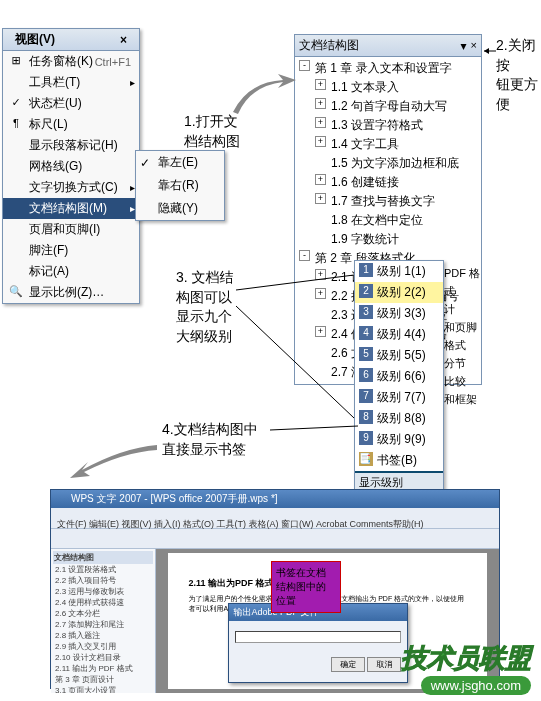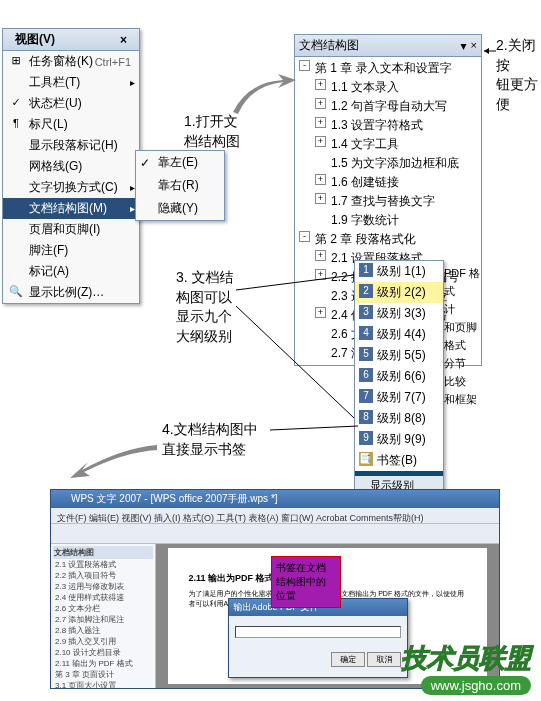--- a/index.html
+++ b/index.html
@@ -23,21 +23,21 @@
 .tn.l2{padding-left:34px;}
 .tn.l2 .tog{left:18px;}
 .level-menu{position:absolute;left:354px;top:260px;width:90px;background:#fff;border:1px solid #7a94b3;box-shadow:2px 2px 3px rgba(0,0,0,0.3);}
 .lm-item{padding:2px 6px 2px 22px;position:relative;cursor:pointer;}
 .lm-item.sel{background:#fff5a0;}
 .lm-item .num{position:absolute;left:4px;width:14px;height:14px;background:#4a6a9a;color:#fff;text-align:center;line-height:14px;font-size:10px;}
 .ann{position:absolute;font-size:14px;line-height:1.4;}
 .arr{position:absolute;}
 .wps{position:absolute;left:50px;top:489px;width:450px;height:200px;border:1px solid #2a4e7c;background:#fff;}
 .wps-tb{background:linear-gradient(#5a8ac5,#3a6aa5);height:18px;color:#fff;font-size:10px;padding:2px 20px;}
-.wps-menu{background:#e8edf5;height:16px;border-bottom:1px solid #b0c0d5;font-size:9px;padding:4px 6px;color:#333;}
+.wps-menu{background:#e8edf5;height:16px;border-bottom:1px solid #b0c0d5;font-size:9px;padding:10px 6px;color:#333;}
 .wps-tool{background:#e8edf5;height:20px;border-bottom:1px solid #b0c0d5;}
 .wps-body{display:flex;height:144px;}
 .wps-side{width:105px;border-right:1px solid #b0c0d5;background:#f5f7fa;font-size:8px;overflow:hidden;padding:2px;}
 .wps-side div{padding:0 2px;white-space:nowrap;color:#444;}
 .wps-doc{flex:1;background:#888;padding:4px;position:relative;overflow:hidden;}
 .page{background:#fff;width:95%;height:100%;margin:0 auto;padding:20px;font-size:7px;position:relative;}
 .page h4{font-size:9px;margin:4px 0;}
 .callout{position:absolute;left:115px;top:12px;width:70px;background:#a21caf;border:1px solid #c00;padding:4px;font-size:10px;z-index:5;}
 .dialog{position:absolute;left:60px;top:50px;width:180px;height:80px;background:#ecf0f7;border:1px solid #2a4e7c;box-shadow:2px 2px 4px rgba(0,0,0,0.4);}
 .dialog-t{background:linear-gradient(#5a8ac5,#3a6aa5);color:#fff;font-size:9px;padding:2px 4px;}
@@ -135,20 +135,21 @@
 </div>
 <div class="tree" id="tree">
       <div class="tn"><span class="tog">-</span>第 1 章  录入文本和设置字</div>
       <div class="tn l2"><span class="tog">+</span>1.1  文本录入</div>
       <div class="tn l2"><span class="tog">+</span>1.2  句首字母自动大写</div>
       <div class="tn l2"><span class="tog">+</span>1.3  设置字符格式</div>
       <div class="tn l2"><span class="tog">+</span>1.4  文字工具</div>
       <div class="tn l2">1.5  为文字添加边框和底</div>
       <div class="tn l2"><span class="tog">+</span>1.6  创建链接</div>
       <div class="tn l2"><span class="tog">+</span>1.7  查找与替换文字</div>
+      <div class="tn l2">1.8  在文档中定位</div>
       <div class="tn l2">1.9  字数统计</div>
       <div class="tn"><span class="tog">-</span>第 2 章  段落格式化</div>
       <div class="tn l2"><span class="tog">+</span>2.1  设置段落格式</div>
       <div class="tn l2"><span class="tog">+</span>2.2  插入项目符号与编号</div>
       <div class="tn l2">2.3  运用与修改制表位</div>
       <div class="tn l2"><span class="tog">+</span>2.4  使用样式获得速格</div>
       <div class="tn l2">2.6  文本分栏</div>
       <div class="tn l2">2.7  添加脚注和尾注</div>
     </div>
 </div>
@@ -169,21 +170,21 @@
       <div class="lm-item sel"><span class="num">2</span>级别 2(2)</div>
       <div class="lm-item"><span class="num">3</span>级别 3(3)</div>
       <div class="lm-item"><span class="num">4</span>级别 4(4)</div>
       <div class="lm-item"><span class="num">5</span>级别 5(5)</div>
       <div class="lm-item"><span class="num">6</span>级别 6(6)</div>
       <div class="lm-item"><span class="num">7</span>级别 7(7)</div>
       <div class="lm-item"><span class="num">8</span>级别 8(8)</div>
       <div class="lm-item"><span class="num">9</span>级别 9(9)</div>
       <div class="lm-item"><span class="num" style="background:#c0a050">📑</span>书签(B)</div>
     </div>
-<div style="background:#e0e8f0;padding:2px 15px;border-top:5px solid #0c4a6e;font-size:11px;">显示级别</div>
+<div style="background:#e0e8f0;padding:2px 4px;border-top:2px solid #0c4a6e;font-size:11px;">显示级别</div>
 </div>
 
 <div class="ann" style="left:184px;top:112px;">1.打开文<br>档结构图</div>
 <div class="ann" style="left:496px;top:36px;">2.关闭按<br>钮更方便</div>
 <div class="ann" style="left:176px;top:268px;">3. 文档结<br>构图可以<br>显示九个<br>大纲级别</div>
 <div class="ann" style="left:162px;top:420px;">4.文档结构图中<br>直接显示书签</div>
 
 <svg class="arr" style="left:228px;top:72px;" width="70" height="50">
     <path class="gray-arrow" d="M5,40 Q20,10 55,8 L50,2 L68,8 L50,16 L55,10 Q22,14 10,42 Z"></path>
   </svg>

